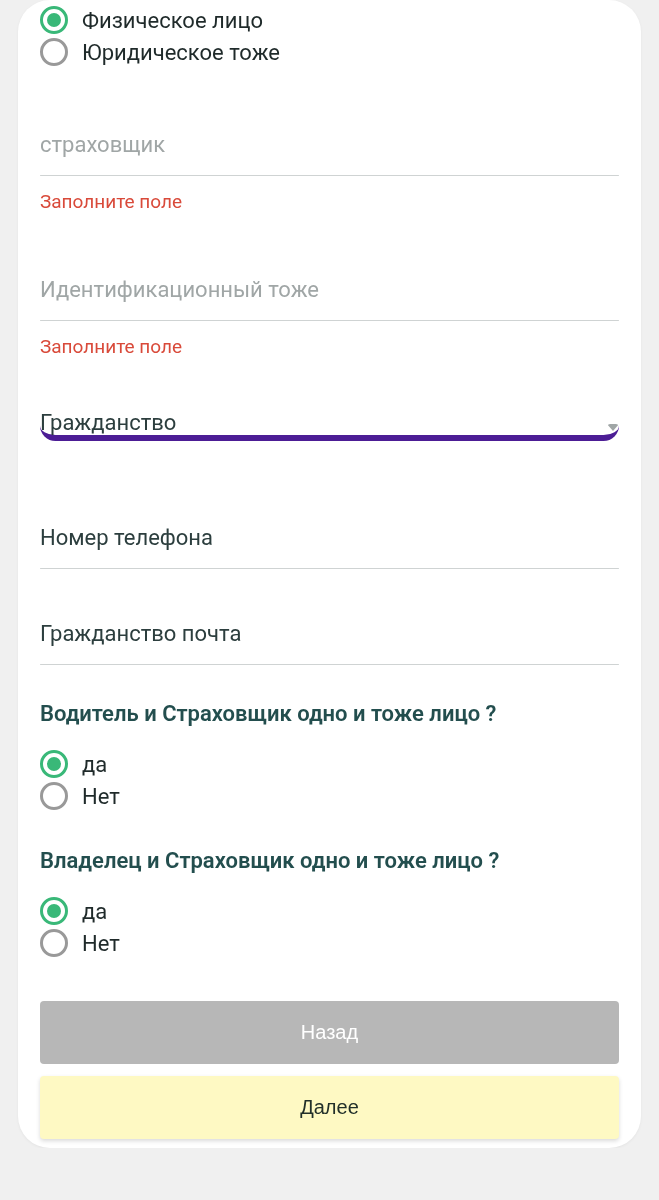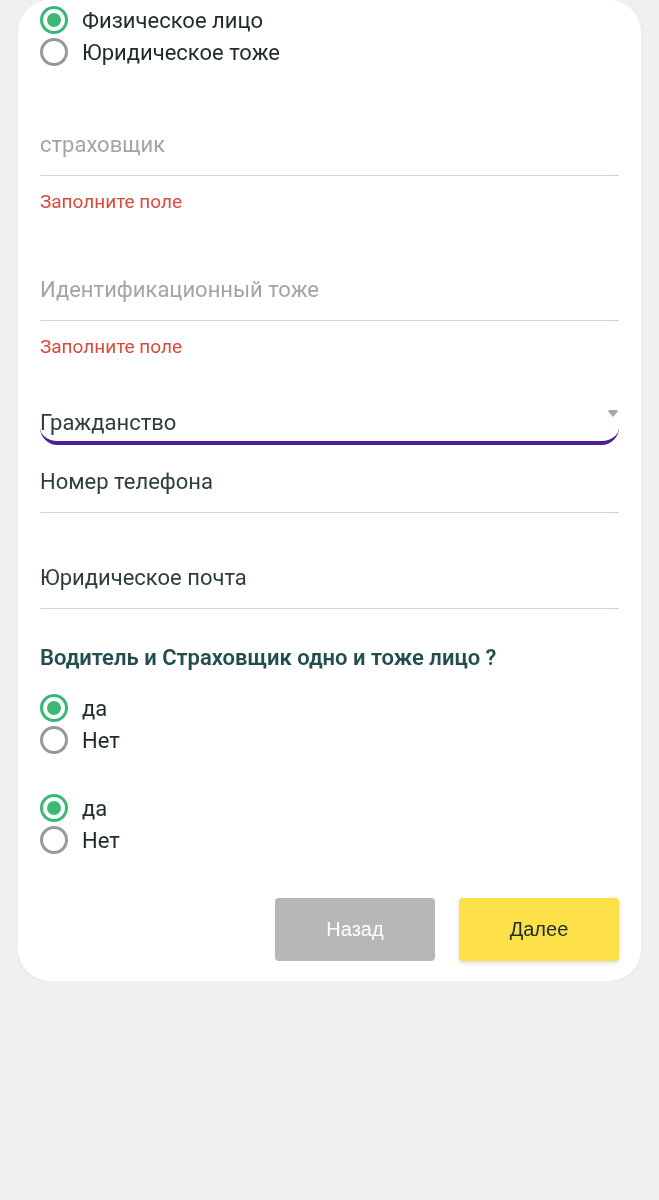--- a/index.html
+++ b/index.html
@@ -65,24 +65,24 @@
     .field-label.dark {
       color: #2c3e3e;
       font-size: 22px;
     }
     .field-input-line {
       border-bottom: 1px solid #cfd3d3;
       height: 1px;
     }
     .select-row {
       display: flex;
-      align-items: flex-start;
+      align-items: flex-end;
       justify-content: space-between;
-      border-bottom: 4px solid #4c1d95;
-      padding-bottom: 6px;
+      border-bottom: 6px solid #4c1d95;
+      padding-bottom: 0;
     }
     .field-error {
       color: #d94a3a;
       font-size: 19px;
       margin-top: 14px;
     }
     .caret-down {
       width: 0;
       height: 0;
       border-left: 6px solid transparent;
@@ -96,37 +96,38 @@
     .question-text {
       font-size: 22px;
       font-weight: 600;
       color: #234e4e;
       line-height: 1.5;
       margin-bottom: 14px;
     }
     .button-row {
       display: flex;
       justify-content: flex-end;
-      gap: 24px;
-      padding: 42px 0 20px 0;
+      gap: 12px;
+      padding: 42px 0 9px 0;
+      flex-direction: column;
     }
     .btn {
       border: none;
       border-radius: 4px;
       font-size: 20px;
       padding: 20px 40px;
       cursor: pointer;
       min-width: 160px;
     }
     .btn-back {
       background: #b7b7b7;
       color: #fff;
     }
     .btn-next {
-      background: #fde047;
+      background: #fef9c3;
       color: #22302a;
       box-shadow: 0 2px 4px rgba(0,0,0,0.15);
     }
   </style>
 </head>
 <body>
 
 <div class="card">
 
   <div class="radio-group">
@@ -154,47 +155,48 @@
     <div class="field-error">Заполните поле</div>
   </div>
 
   <div class="field" style="margin-top:52px;">
     <div class="select-row">
       <span class="field-label dark" style="padding-bottom:0;">Гражданство</span>
       <span class="caret-down"></span>
     </div>
   </div>
 
-  <div class="field" style="margin-top:24px;">
+  <div class="field" style="margin-top:84px;">
     <span class="field-label dark">Номер телефона</span>
     <div class="field-input-line"></div>
   </div>
 
   <div class="field" style="margin-top:52px;">
-    <span class="field-label dark">Юридическое почта</span>
+    <span class="field-label dark">Гражданство почта</span>
     <div class="field-input-line"></div>
   </div>
 
   <div class="question-block">
     <div class="question-text">Водитель и Страховщик одно и тоже лицо ?</div>
     <div class="radio-group">
       <div class="radio-row">
         <span class="radio-outer selected">
             <span class="radio-inner"></span>
           </span>
         <span class="radio-label">да</span>
       </div>
       <div class="radio-row">
         <span class="radio-outer"></span>
         <span class="radio-label">Нет</span>
       </div>
     </div>
   </div>
 
   <div class="question-block">
+    <div class="question-text">Владелец и Страховщик одно и тоже лицо ?</div>
     <div class="radio-group">
       <div class="radio-row">
         <span class="radio-outer selected">
             <span class="radio-inner"></span>
           </span>
         <span class="radio-label">да</span>
       </div>
       <div class="radio-row">
         <span class="radio-outer"></span>
         <span class="radio-label">Нет</span>

